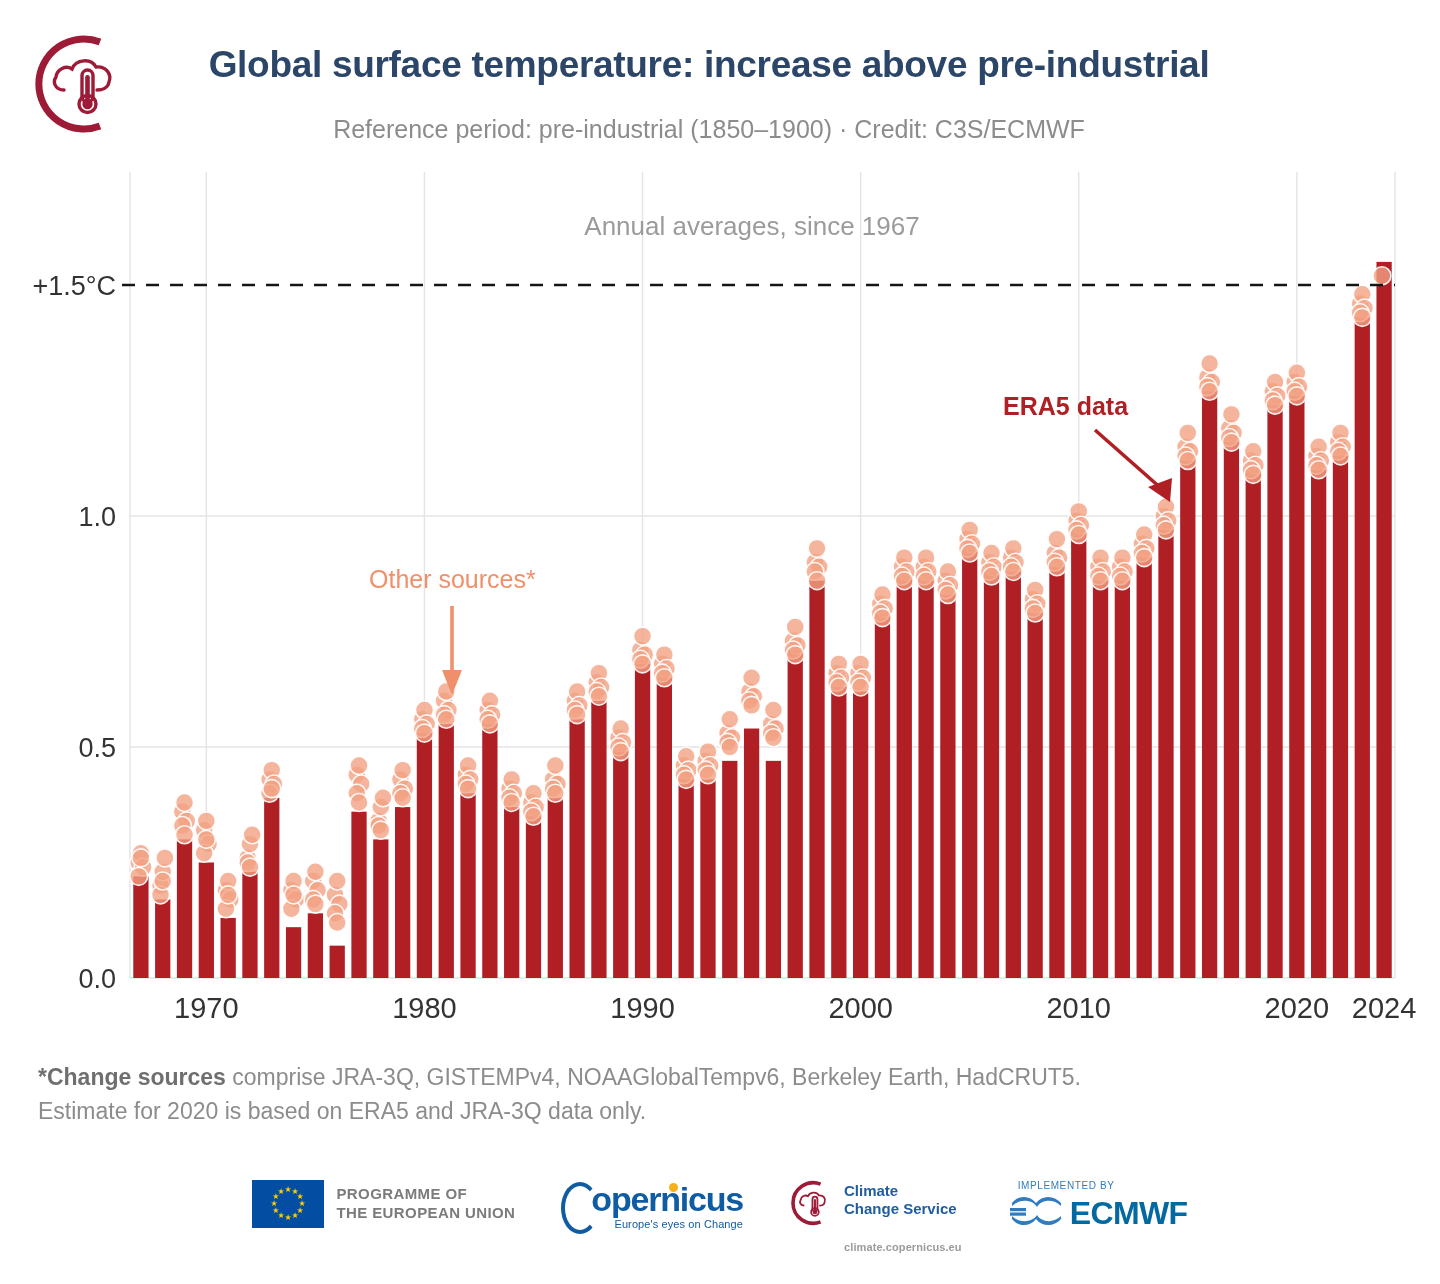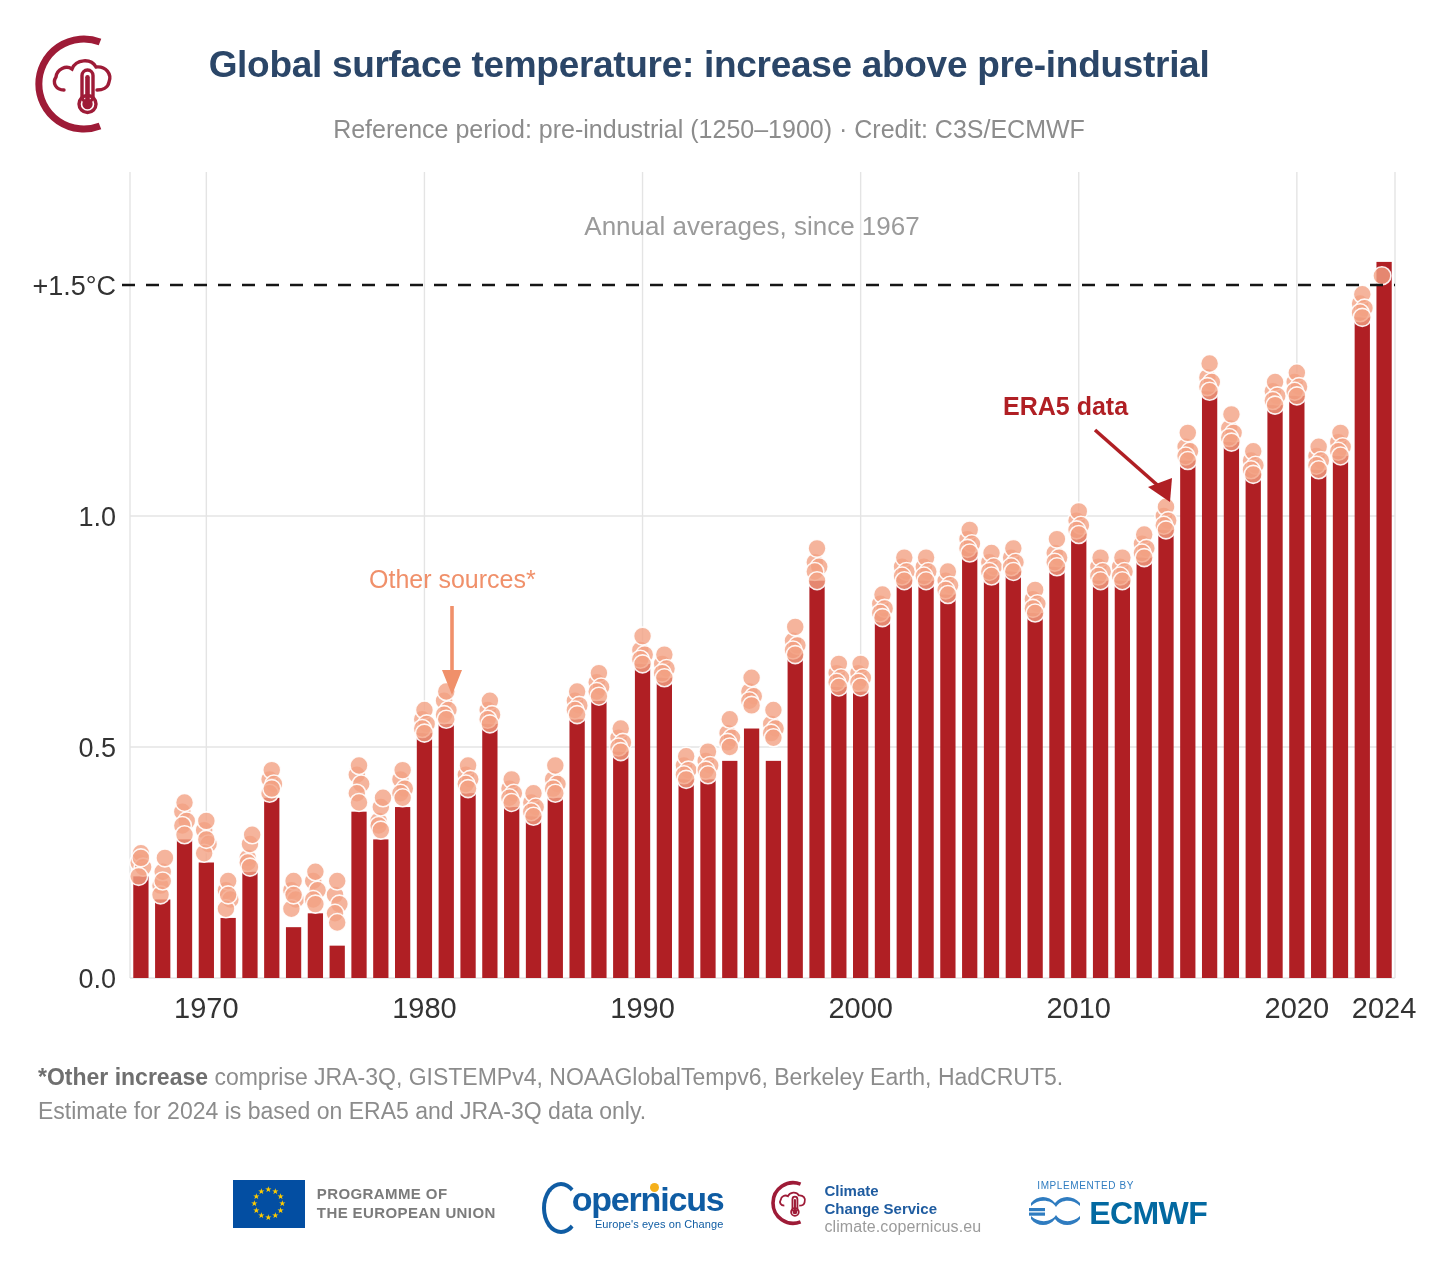--- a/index.html
+++ b/index.html
@@ -193,24 +193,24 @@
     flex: 0 0 auto;
   }
   .c3s-text {
     font-size: 15px;
     font-weight: bold;
     line-height: 18px;
     color: #1f5ca0;
     padding-top: 2px;
   }
   .c3s-url {
-    font-size: 16px;
-    font-weight: normal;
+    font-size: 11px;
+    font-weight: bold;
     color: #9b9b9b;
-    margin-top: 0;
+    margin-top: 20px;
     letter-spacing: 0.1px;
   }
 
   .ecmwf-block { padding-top: 0px; }
   .ecmwf-impl {
     font-size: 10px;
     font-weight: normal;
     color: #2f7cc0;
     letter-spacing: 0.6px;
     margin-bottom: 2px;
@@ -237,21 +237,21 @@
       <path d="M34 57 C26 57 22 50 26 44 C27 36 36 32 42 36 C46 26 61 25 66 34
                C76 33 82 41 79 49 C78 55 72 57 67 57" fill="none" stroke="#9e1b37" stroke-width="3.4" stroke-linecap="round"></path>
       <rect x="52" y="37" width="11" height="32" rx="5.5" fill="none" stroke="#9e1b37" stroke-width="3.4"></rect>
       <circle cx="57.5" cy="71" r="8.5" fill="none" stroke="#9e1b37" stroke-width="3.4"></circle>
       <rect x="55.2" y="42" width="4.6" height="28" rx="2.3" fill="#9e1b37"></rect>
       <circle cx="57.5" cy="71" r="5.2" fill="#9e1b37"></circle>
     </svg>
   </div>
 
   <div id="title">Global surface temperature: increase above pre-industrial</div>
-  <div id="subtitle">Reference period: pre-industrial (1250–1900) · Credit: C3S/ECMWF</div>
+  <div id="subtitle">Reference period: pre-industrial (1850–1900) · Credit: C3S/ECMWF</div>
 </div>
 
 <div id="plot">
   <svg id="chart-svg" width="1440" height="1040">
       <line x1="130" x2="1395" y1="978" y2="978" class="gridline"></line>
       <line x1="130" x2="1395" y1="747" y2="747" class="gridline"></line>
       <line x1="130" x2="1395" y1="516" y2="516" class="gridline"></line>
       <line x1="206.33620689655172" x2="206.33620689655172" y1="172" y2="978" class="vgridline"></line>
       <line x1="424.4396551724138" x2="424.4396551724138" y1="172" y2="978" class="vgridline"></line>
       <line x1="642.5431034482758" x2="642.5431034482758" y1="172" y2="978" class="vgridline"></line>
@@ -621,23 +621,23 @@
       <line x1="452" x2="452" y1="606" y2="678" stroke="#f0906a" stroke-width="3.6"></line>
       <polygon points="442,670 462,670 452,695" fill="#f0906a"></polygon>
       <text x="1003" y="415" class="ann-era5">ERA5 data</text>
       <line x1="1095" x2="1163" y1="430" y2="490" stroke="#b01f24" stroke-width="3.6"></line>
       <polygon points="1148,487 1172,478 1170,502" fill="#b01f24"></polygon>
     </svg>
 </div>
 
 <div id="footnote">
   <div>
-    <b>*Other increase</b><span> comprise JRA-3Q, GISTEMPv4, NOAAGlobalTempv6, Berkeley Earth, HadCRUT5.</span>
+    <b>*Change sources</b><span> comprise JRA-3Q, GISTEMPv4, NOAAGlobalTempv6, Berkeley Earth, HadCRUT5.</span>
   </div>
-  <div>Estimate for 2024 is based on ERA5 and JRA-3Q data only.</div>
+  <div>Estimate for 2020 is based on ERA5 and JRA-3Q data only.</div>
 </div>
 
 <div id="footer">
 
   <div class="logo-block">
     <div class="eu-flag">
         <div class="eu-star" style="left: 32px; top: 6px;">★</div>
         <div class="eu-star" style="left: 39px; top: 7.87564px;">★</div>
         <div class="eu-star" style="left: 44.1244px; top: 13px;">★</div>
         <div class="eu-star" style="left: 46px; top: 20px;">★</div>

